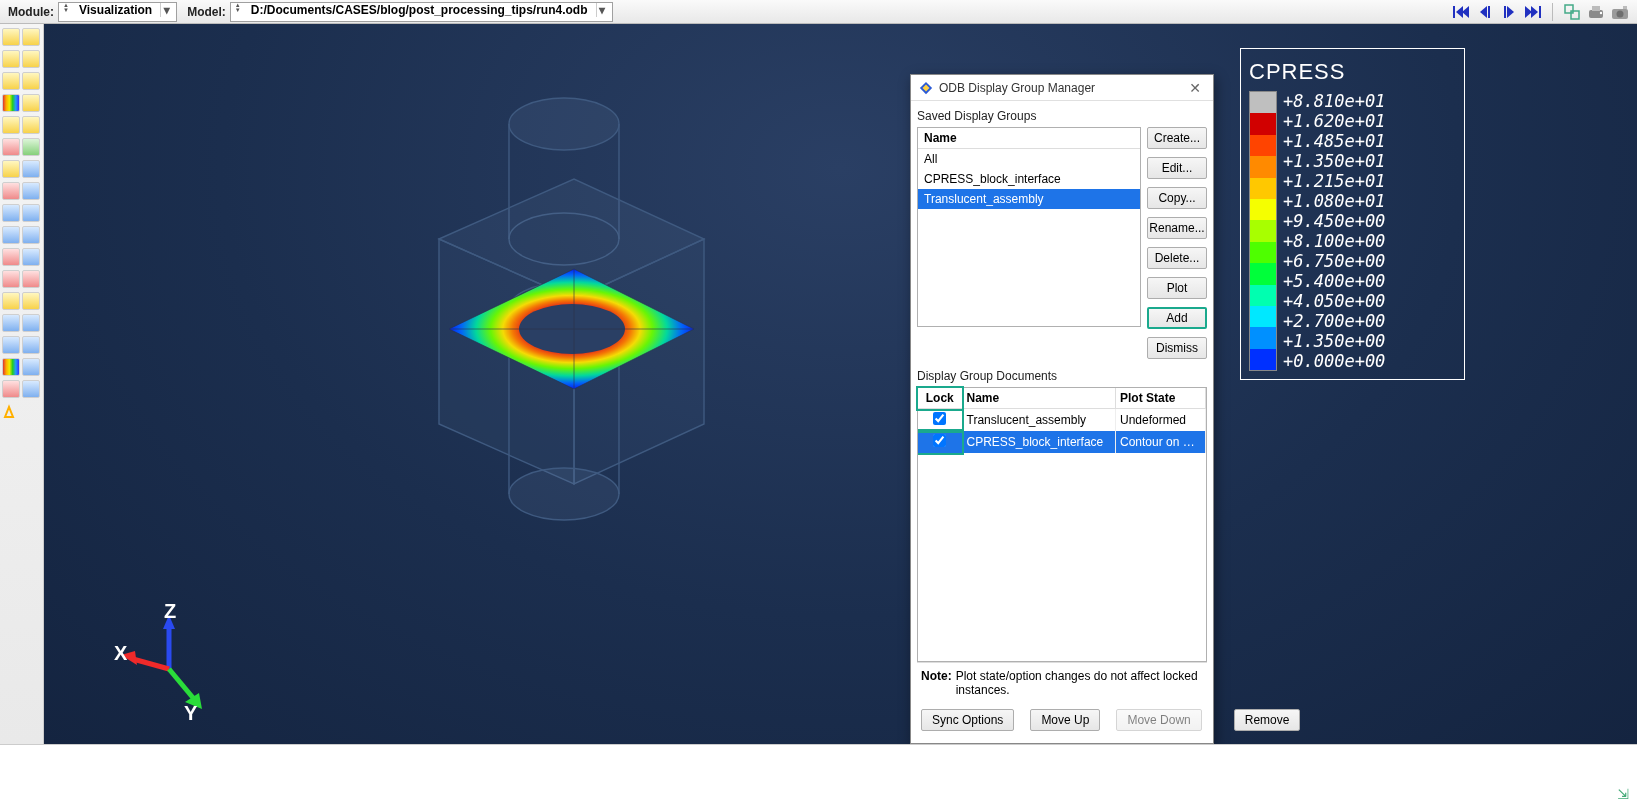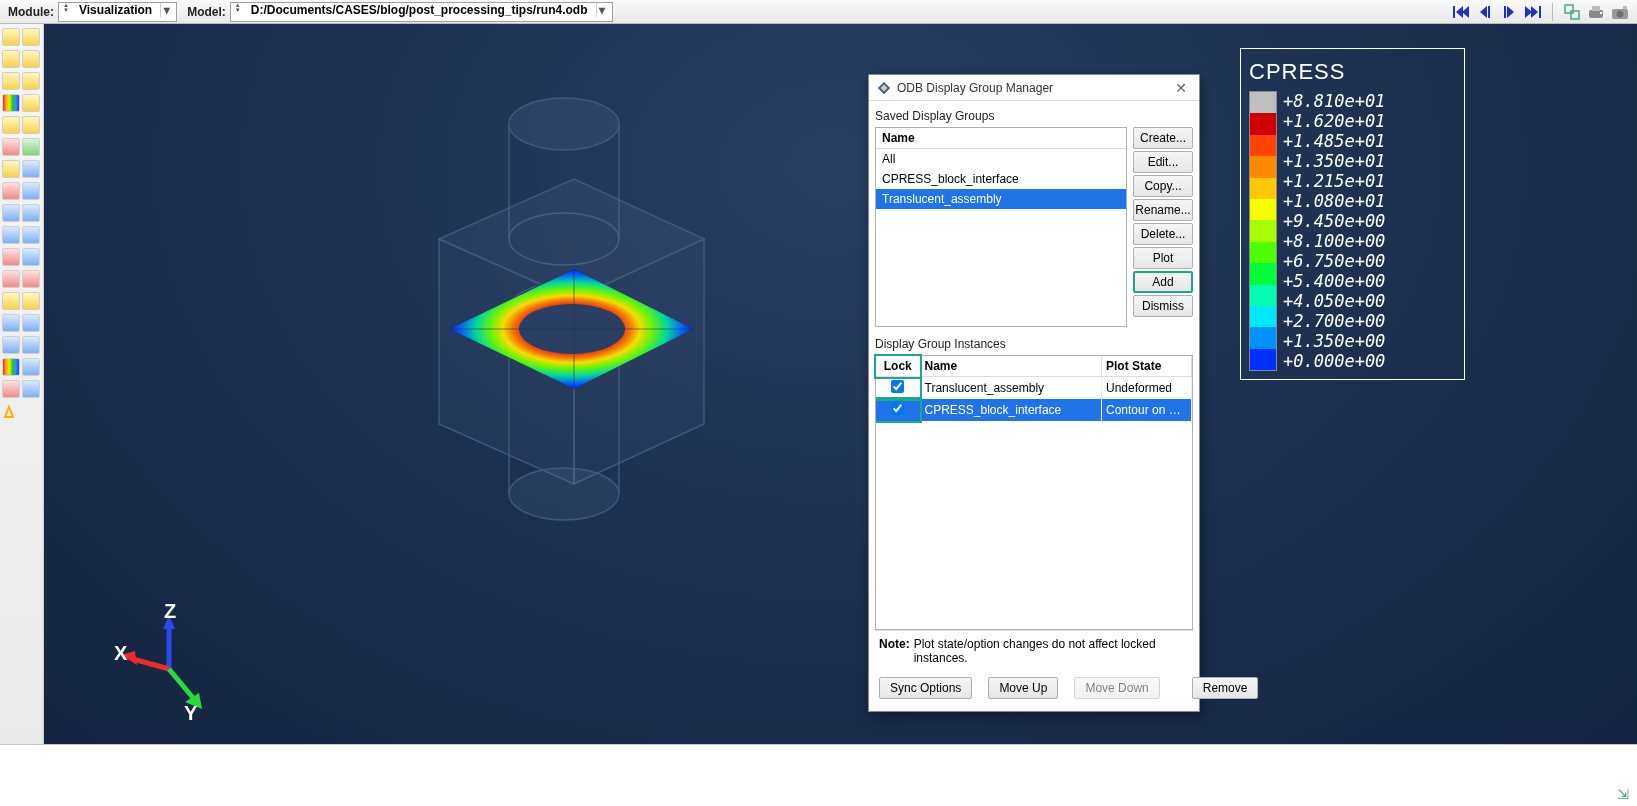--- a/index.html
+++ b/index.html
@@ -41,33 +41,33 @@
 
 .legend { position:absolute; right:172px; top:24px; width:225px; border:1px solid #fff; padding:10px 8px 8px 8px; color:#fff; background:transparent; }
 .legend-title { font-size:22px; color:#fff; margin-bottom:6px; letter-spacing:1px; }
 .legend-body { display:flex; }
 .legend-bar { width:28px; display:flex; flex-direction:column; border:1px solid #888; }
 .legend-bar div { flex:1; }
 .legend-labels { flex:1; display:flex; flex-direction:column; justify-content:space-between; padding-left:6px;font-style:italic; }
 .legend-labels span { font-size:17px; font-family: monospace; color:#fff; line-height:20px; white-space:nowrap; }
 
 
-.dialog { position:absolute; left:824px; top:50px; width:332px; background:#fff; border:1px solid #888; box-shadow:2px 4px 12px rgba(0,0,0,.4); }
+.dialog { position:absolute; left:866px; top:50px; width:304px; background:#fff; border:1px solid #888; box-shadow:2px 4px 12px rgba(0,0,0,.4); }
 .dlg-title { height:26px; display:flex; align-items:center; padding:0 8px; border-bottom:1px solid #e0e0e0; }
 .dlg-title .ic { width:14px; height:14px; margin-right:6px; }
 .dlg-title .t { flex:1; color:#333; }
 .dlg-title .x { width:20px; text-align:center; color:#666; cursor:pointer; font-size:14px; }
 .dlg-body { padding:4px 6px 8px 6px; }
 .sect-lbl { font-size:12px; color:#222; margin:4px 0; }
 .split-row { display:flex; gap:6px; }
 .saved-box { flex:1; border:1px solid #b0b0b0; background:#fff; height:200px; overflow:hidden; }
 .saved-box .hdr { font-weight:bold; padding:3px 6px; border-bottom:1px solid #ddd; }
 .saved-box .itm { padding:3px 6px; cursor:pointer; }
 .saved-box .itm.sel { background:#1e74e8; color:#fff; }
-.btn-col { width:60px; display:flex; flex-direction:column; gap:2px; }
+.btn-col { width:60px; display:flex; flex-direction:column; gap:8px; }
 .btn { height:22px; border:1px solid #adadad; background:linear-gradient(#f6f6f6,#e6e6e6); cursor:pointer; font-size:12px; display:flex; align-items:center; justify-content:center; border-radius:2px; }
 .btn.hl { border:2px solid #1aa98d; }
 
 .inst-tbl { border:1px solid #b0b0b0; margin-top:2px; }
 .inst-tbl table { width:100%; border-collapse:collapse; table-layout:fixed; }
 .inst-tbl th { text-align:left; font-weight:bold; padding:3px 4px; border-right:1px solid #ddd; border-bottom:1px solid #ddd; background:#fff; }
 .inst-tbl td { padding:3px 4px; border-right:1px solid #eee; white-space:nowrap; overflow:hidden; text-overflow:ellipsis; }
 .inst-tbl th.lockh { width:44px; text-align:center; outline:2px solid #1aa98d; }
 .inst-tbl td.lockc { text-align:center; outline:2px solid #1aa98d; }
 .inst-tbl tr.sel td { background:#1e74e8; color:#fff; }
@@ -359,21 +359,21 @@
           <div class="btn">Edit...</div>
           <div class="btn">Copy...</div>
           <div class="btn">Rename...</div>
           <div class="btn">Delete...</div>
           <div class="btn">Plot</div>
           <div class="btn hl">Add</div>
           <div class="btn">Dismiss</div>
         </div>
       </div>
 
-      <div class="sect-lbl" style="margin-top:10px">Display Group Instances</div>
+      <div class="sect-lbl" style="margin-top:10px">Display Group Documents</div>
       <div class="inst-tbl">
         <table>
           <colgroup>
               <col style="width:44px">
               <col>
               <col style="width:90px">
             </colgroup>
           <thead>
               <tr>
             <th class="lockh">Lock</th>

